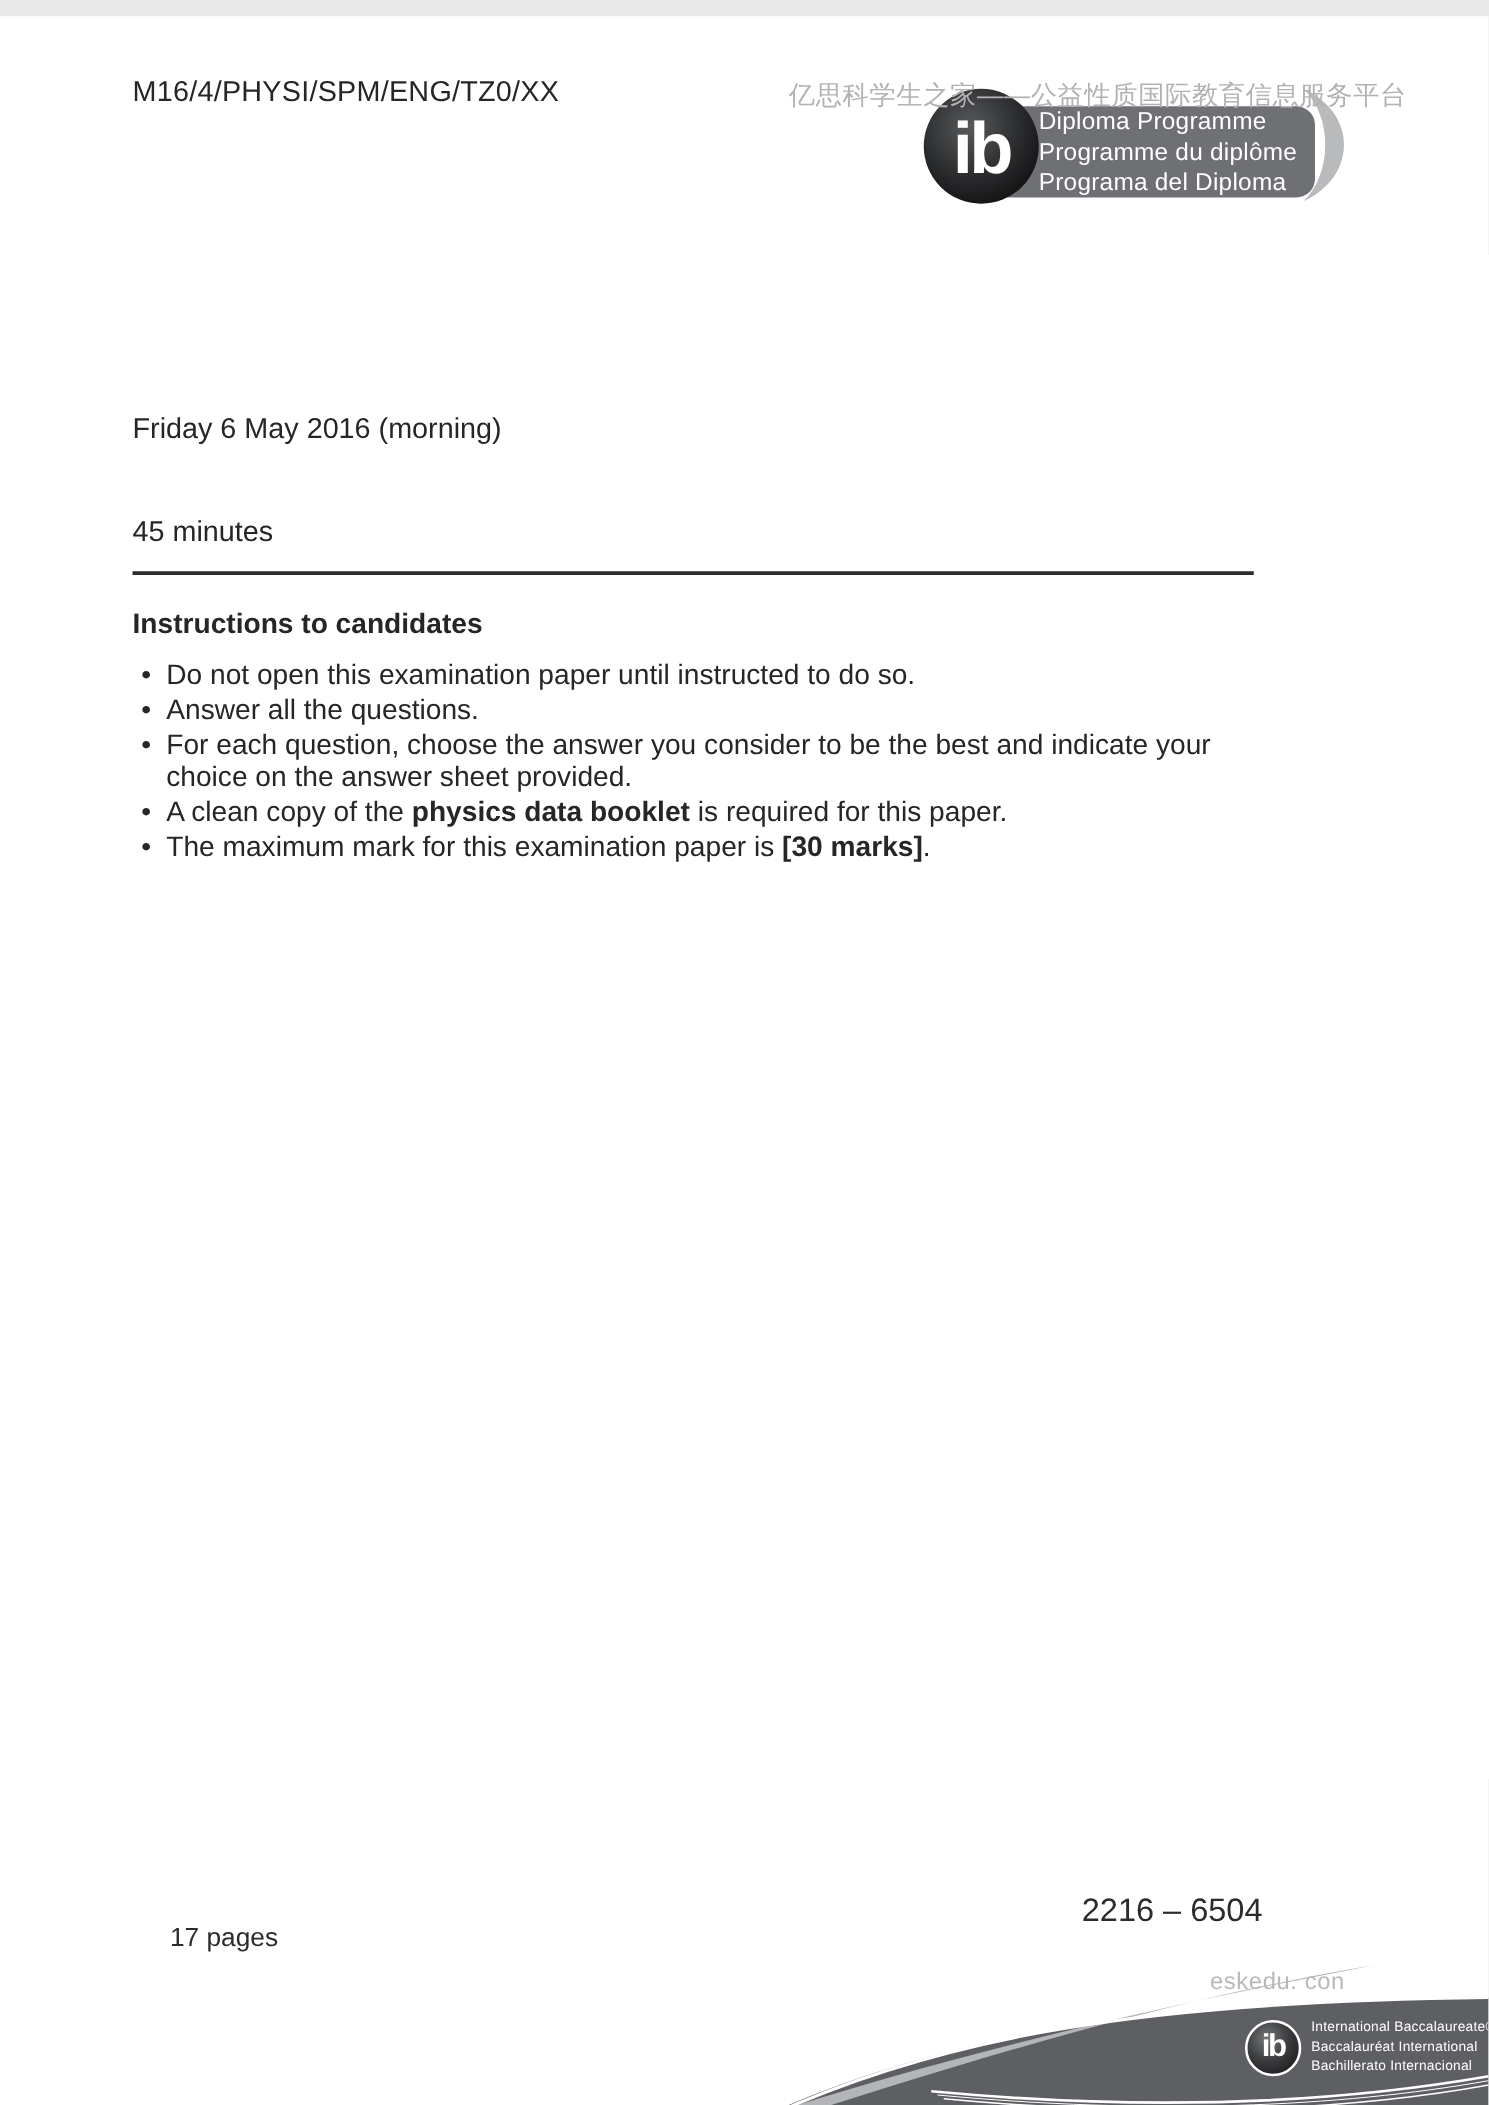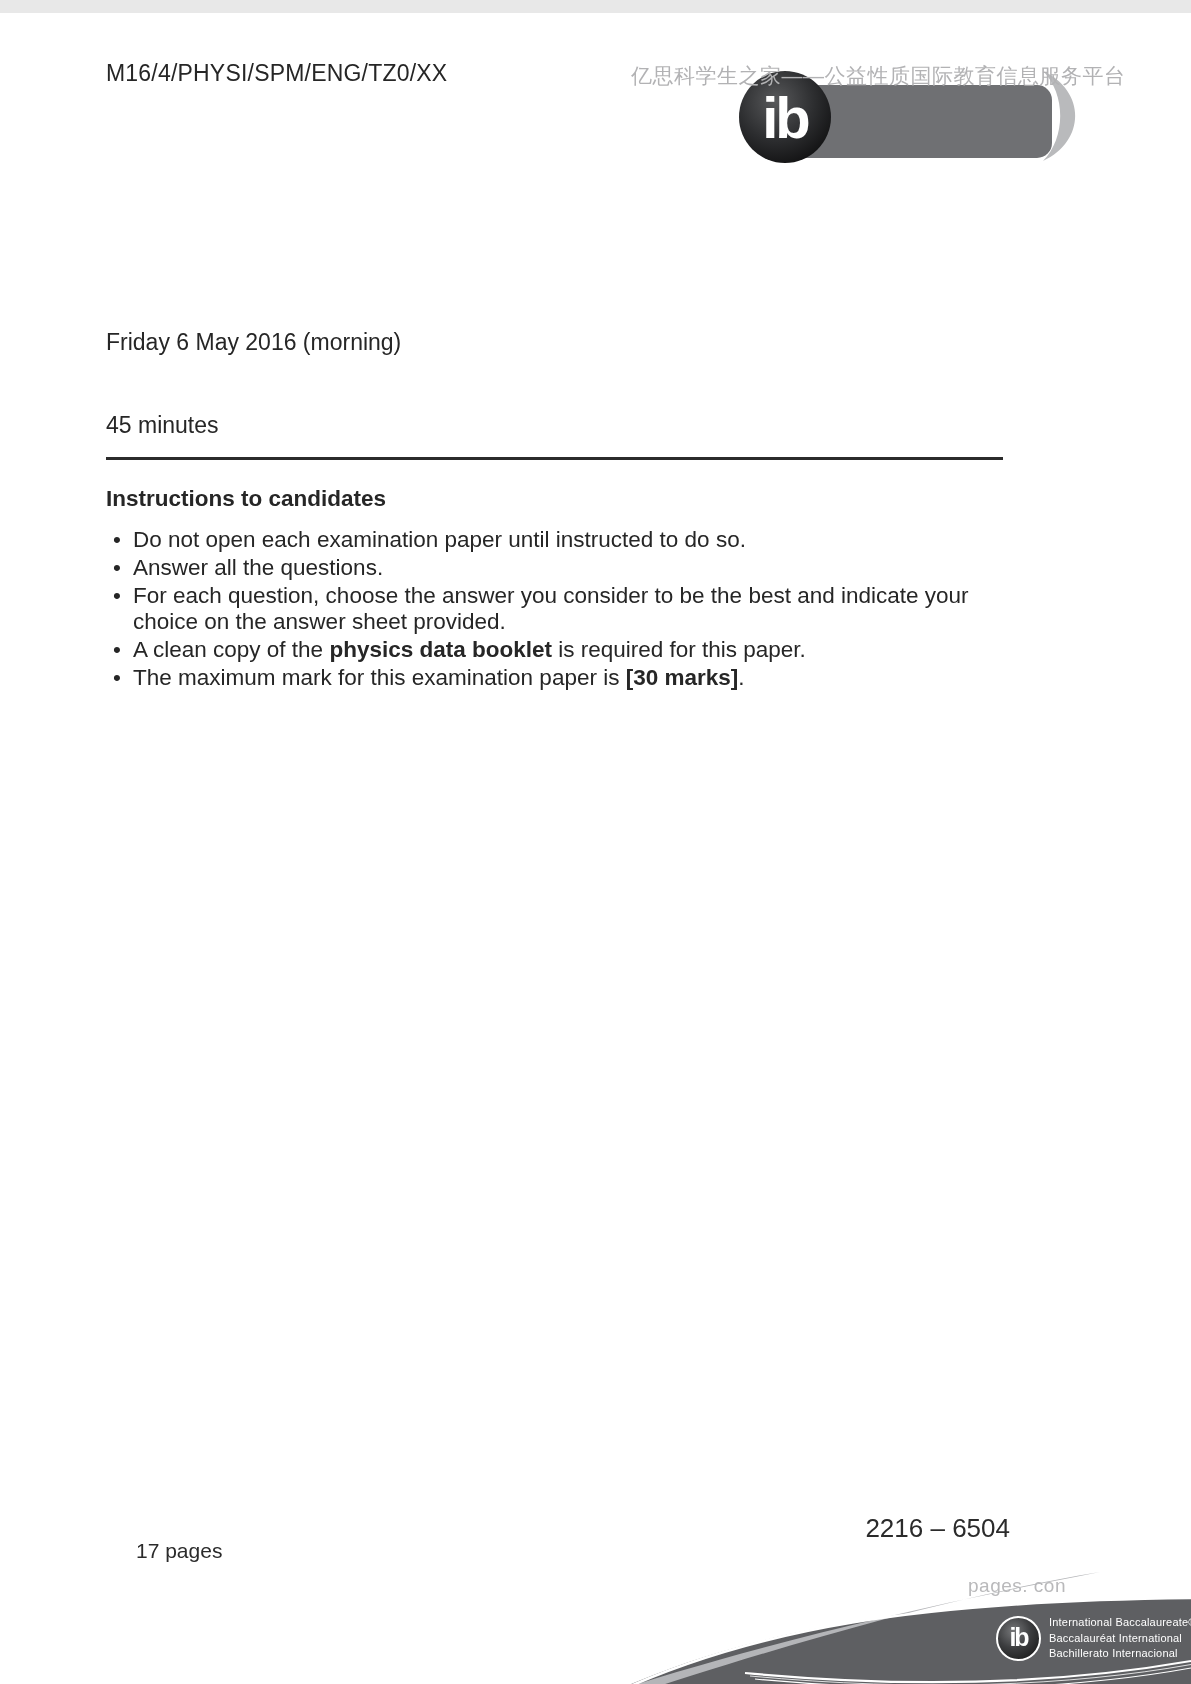--- a/index.html
+++ b/index.html
@@ -65,33 +65,38 @@
         <stop offset="0%" stop-color="#58595b"></stop>
         <stop offset="55%" stop-color="#2d2e30"></stop>
         <stop offset="100%" stop-color="#0f0f10"></stop>
       </radialGradient>
     </defs>
     <path d="M 343 5 C 386 25 386 75 343 95 C 366 72 366 28 343 5 Z" fill="#b9babc"></path>
     <rect x="80" y="19" width="272" height="73" rx="15" fill="#6f7073"></rect>
     <circle cx="85" cy="51" r="46" fill="url(#ibg1)"></circle>
     <text x="85" y="72" text-anchor="middle" font-family="Liberation Sans, sans-serif" font-size="58" font-weight="bold" letter-spacing="-3" fill="#ffffff">ib</text>
   </svg>
+  <div class="abs banner-text">
+    <div>Diploma Programme</div>
+    <div>Programme du diplôme</div>
+    <div>Programa del Diploma</div>
+  </div>
 
 
   <div class="abs exam-date">Friday 6 May 2016 (morning)</div>
   <div class="abs exam-duration">45 minutes</div>
 
   <div class="abs rule"></div>
 
   <div class="abs instructions-heading">Instructions to candidates</div>
 
   <div class="abs instructions-list">
     <div class="instr-item">
       <span class="instr-bullet">•</span>
-      <span class="instr-text"><span>Do not open each examination paper until instructed to do so.</span><span class="b"></span><span></span></span>
+      <span class="instr-text"><span>Do not open this examination paper until instructed to do so.</span><span class="b"></span><span></span></span>
     </div>
     <div class="instr-item">
       <span class="instr-bullet">•</span>
       <span class="instr-text"><span>Answer all the questions.</span><span class="b"></span><span></span></span>
     </div>
     <div class="instr-item">
       <span class="instr-bullet">•</span>
       <span class="instr-text"><span>For each question, choose the answer you consider to be the best and indicate your choice on the answer sheet provided.</span><span class="b"></span><span></span></span>
     </div>
     <div class="instr-item">
@@ -100,21 +105,21 @@
     </div>
     <div class="instr-item">
       <span class="instr-bullet">•</span>
       <span class="instr-text"><span>The maximum mark for this examination paper is </span><span class="b">[30 marks]</span><span>.</span></span>
     </div>
   </div>
 
   <div class="abs doc-number">2216 – 6504</div>
   <div class="abs page-count">17 pages</div>
 
-  <div class="abs eskedu-watermark">pages. con</div>
+  <div class="abs eskedu-watermark">eskedu. con</div>
 
   <svg class="abs swoosh-svg" viewBox="0 0 596 126" xmlns="http://www.w3.org/2000/svg">
     <path d="M 22 119 C 160 58 320 30 596 27 L 596 119 Z" fill="#5e5f62"></path>
     <path d="M 30 119 L 596 119 L 596 124 L 42 124 Z" fill="#a6a7aa"></path>
     <path d="M 2 126 C 130 84 290 42 480 6 L 505 1 C 330 30 160 84 30 126 Z" fill="#b4b5b8"></path>
     <path d="M 22 121 C 160 58 320 30 596 27" stroke="#ffffff" stroke-width="2.5" fill="none"></path>
     <path d="M 150 102 C 320 118 470 112 596 90" stroke="#ffffff" stroke-width="2.2" fill="none"></path>
     <path d="M 160 108 C 330 124 480 118 596 97" stroke="#ffffff" stroke-width="1.2" fill="none"></path>
     <path d="M 155 105 C 325 121 475 115 596 93.5" stroke="#ffffff" stroke-width="0.8" fill="none"></path>
   </svg>

